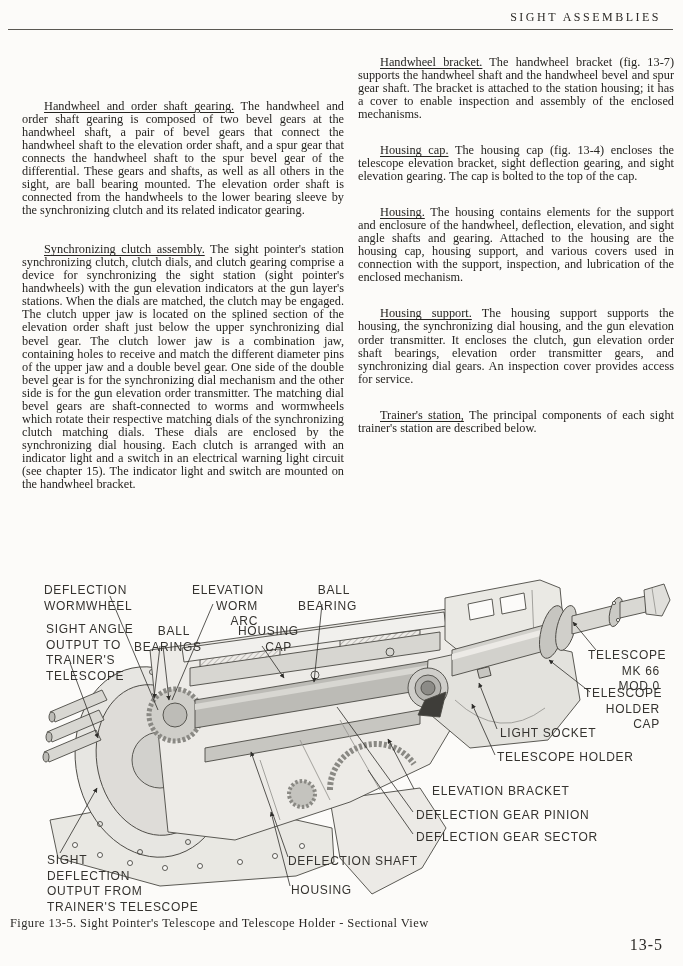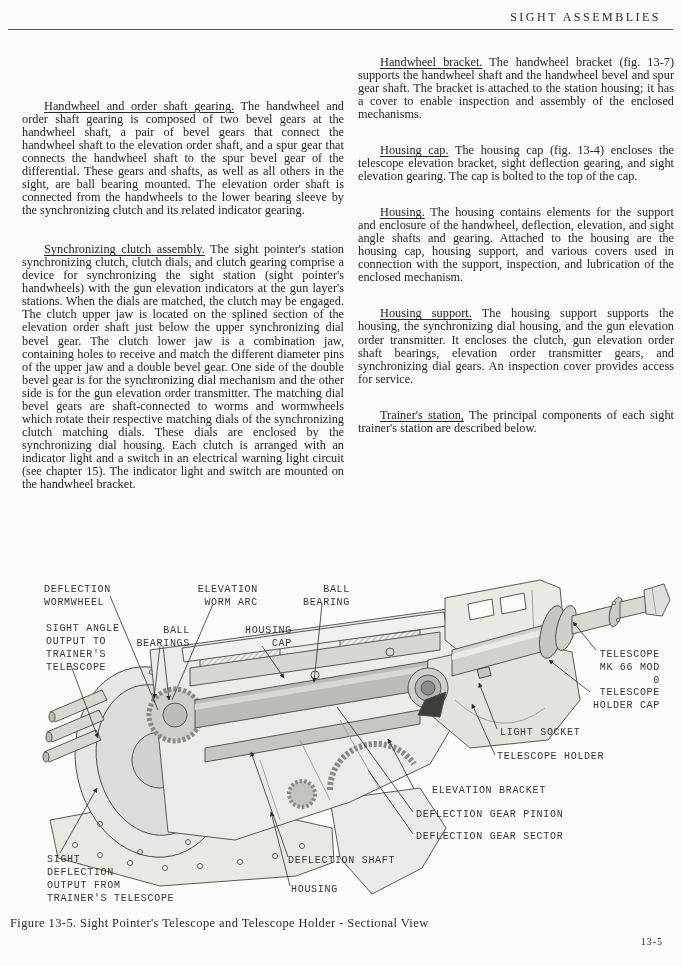--- a/index.html
+++ b/index.html
@@ -23,32 +23,32 @@
   #col-left{left:22px;top:52px;width:322px;margin-top:48px;}
   #col-right{left:358px;top:56px;width:316px;}
   .para{margin:0 0 23px 0;text-indent:22px;}
   #col-left .para{margin-bottom:26px;}
   .lead-in{text-decoration:underline;text-underline-offset:2px;}
   
   #figure{position:absolute;left:0;top:0;width:683px;height:966px;}
   #figure svg{position:absolute;left:0;top:0;}
   .flabel{
     position:absolute;
-    font-family:Liberation Mono, monospace;
-    font-size:10px;letter-spacing:0.7px;line-height:1.3;
+    font-family:Liberation Sans, sans-serif;
+    font-size:12px;letter-spacing:0.7px;line-height:1.3;
     color:#35332f;white-space:pre-line;
   }
   .flabel.ctr{text-align:right;}
   .caption{
     position:absolute;top:916px;left:10px;width:663px;text-align:left;
     font-size:12.5px;letter-spacing:0.4px;color:#2c2a27;
   }
   .pagenum{
     position:absolute;top:936px;right:20px;
-    font-size:10px;letter-spacing:1px;color:#2c2a27;
+    font-size:16px;letter-spacing:1px;color:#2c2a27;
   }
 </style>
 </head>
 <body>
 
 <div class="hdr">SIGHT  ASSEMBLIES</div>
 <div class="rule"></div>
 
 <div class="col" id="col-left">
   <p class="para"><span class="lead-in">Handwheel and order shaft gearing.</span> <span>The handwheel and order shaft gearing is composed of two bevel gears at the handwheel shaft, a pair of bevel gears that connect the handwheel shaft to the elevation order shaft, and a spur gear that connects the handwheel shaft to the spur bevel gear of the differential. These gears and shafts, as well as all others in the sight, are ball bearing mounted. The elevation order shaft is connected from the handwheels to the lower bearing sleeve by the synchronizing clutch and its related indicator gearing.</span></p>

